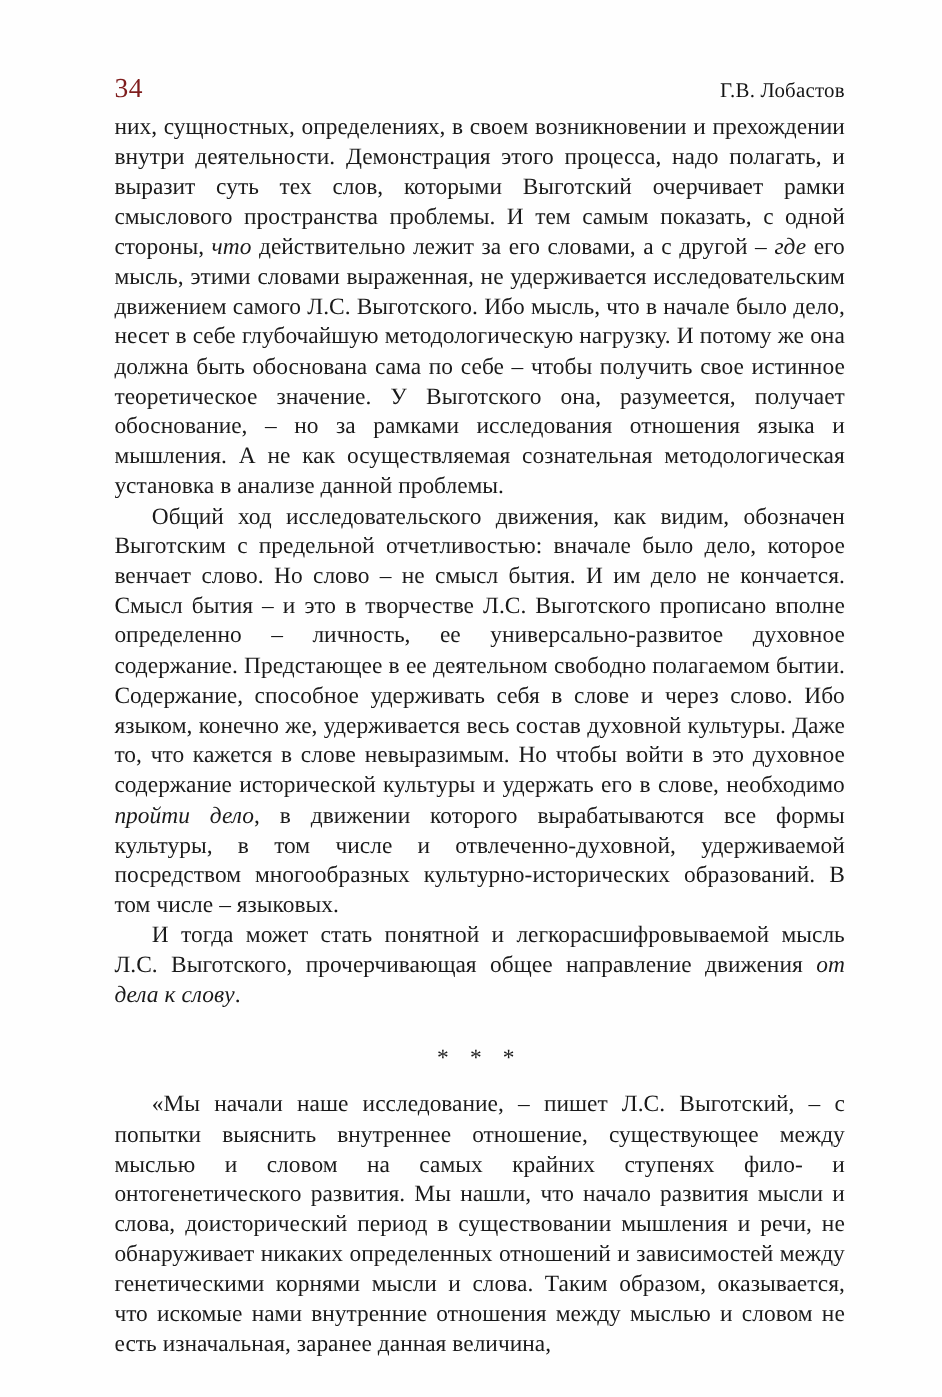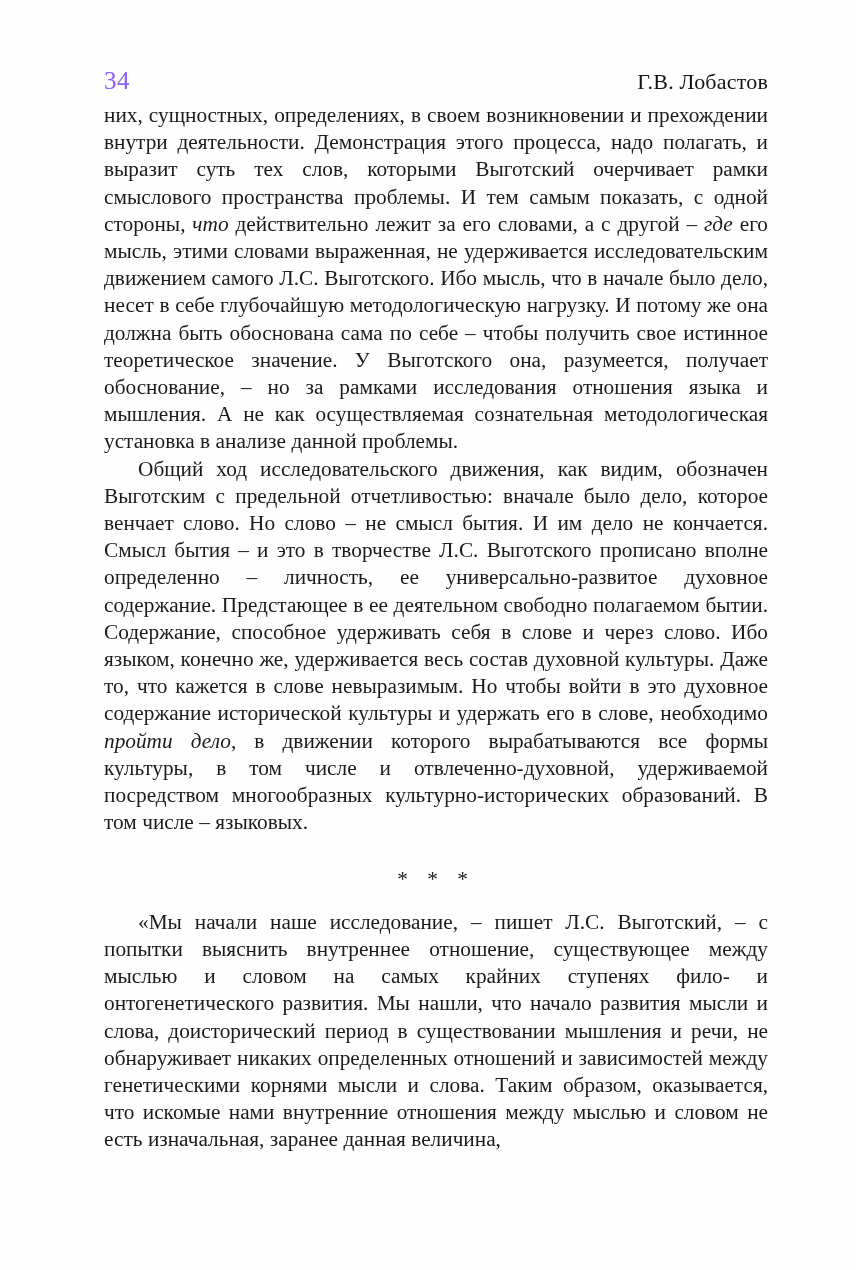--- a/index.html
+++ b/index.html
@@ -28,24 +28,24 @@
   .running-head {
     display: flex;
     align-items: baseline;
     justify-content: space-between;
     height: 34px;
   }
   .folio {
     font-size: 25px;
     line-height: 1;
     letter-spacing: 0.5px;
-    color: #8b5cf6;
+    color: #7f1d1d;
   }
   .author-head {
-    font-size: 22px;
+    font-size: 19px;
     line-height: 1;
     letter-spacing: 0.2px;
     color: #141414;
     white-space: nowrap;
   }
   
   .body-text {
   }
   p.para {
     margin: 0;
@@ -85,20 +85,21 @@
       <span class="folio">34</span>
       <span class="author-head">Г.В. Лобастов</span>
     </div>
 
     <div class="body-text">
 
       <p class="para no-indent"><span>них, сущностных, определениях, в своем возникновении и прехождении внутри деятельности. Демонстрация этого процесса, надо полагать, и выразит суть тех слов, которыми Выготский очерчивает рамки смыслового пространства проблемы. И тем самым показать, с одной стороны, </span><em class="it">что</em><span> действительно лежит за его словами, а с другой – </span><em class="it">где</em><span> его мысль, этими словами выраженная, не удерживается исследовательским движением самого Л.С. Выготского. Ибо мысль, что в начале было дело, несет в себе глубочайшую методологическую нагрузку. И потому же она должна быть обоснована сама по себе – чтобы получить свое истинное теоретическое значение. У Выготского она, разумеется, получает обоснование, – но за рамками исследования отношения языка и мышления. А не как осуществляемая сознательная методологическая установка в анализе данной проблемы.</span></p>
 
       <p class="para"><span>Общий ход исследовательского движения, как видим, обозначен Выготским с предельной отчетливостью: вначале было дело, которое венчает слово. Но слово – не смысл бытия. И им дело не кончается. Смысл бытия – и это в творчестве Л.С. Выготского прописано вполне определенно – личность, ее универсально-развитое духовное содержание. Предстающее в ее деятельном свободно полагаемом бытии. Содержание, способное удерживать себя в слове и через слово. Ибо языком, конечно же, удерживается весь состав духовной культуры. Даже то, что кажется в слове невыразимым. Но чтобы войти в это духовное содержание исторической культуры и удержать его в слове, необходимо </span><em class="it">пройти дело</em><span>, в движении которого вырабатываются все формы культуры, в том числе и отвлеченно-духовной, удерживаемой посредством многообразных культурно-исторических образований. В том числе – языковых.</span></p>
 
+      <p class="para"><span>И тогда может стать понятной и легкорасшифровываемой мысль Л.С. Выготского, прочерчивающая общее направление движения </span><em class="it">от дела к слову</em><span>.</span></p>
 
       <p class="divider">* * *</p>
 
       <p class="para"><span>«Мы начали наше исследование, – пишет Л.С. Выготский, – с попытки выяснить внутреннее отношение, существующее между мыслью и словом на самых крайних ступенях фило- и онтогенетического развития. Мы нашли, что начало развития мысли и слова, доисторический период в существовании мышления и речи, не обнаруживает никаких определенных отношений и зависимостей между генетическими корнями мысли и слова. Таким образом, оказывается, что искомые нами внутренние отношения между мыслью и словом не есть изначальная, заранее данная величина,</span></p>
 
     </div>
   </div>
 </div>
 
 </body></html>

